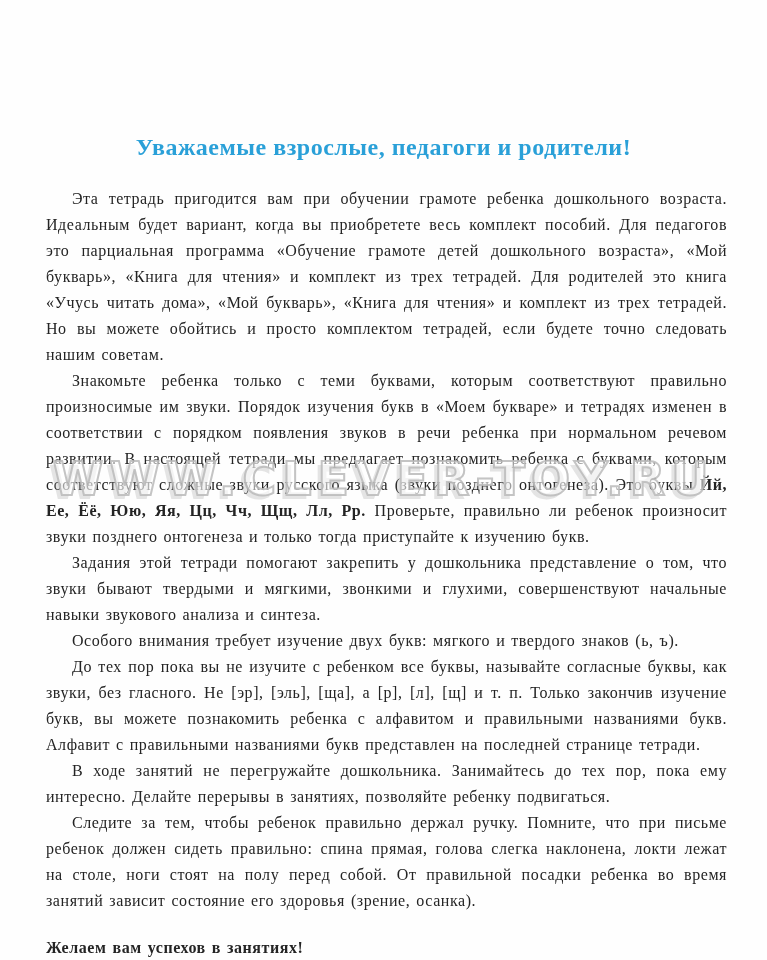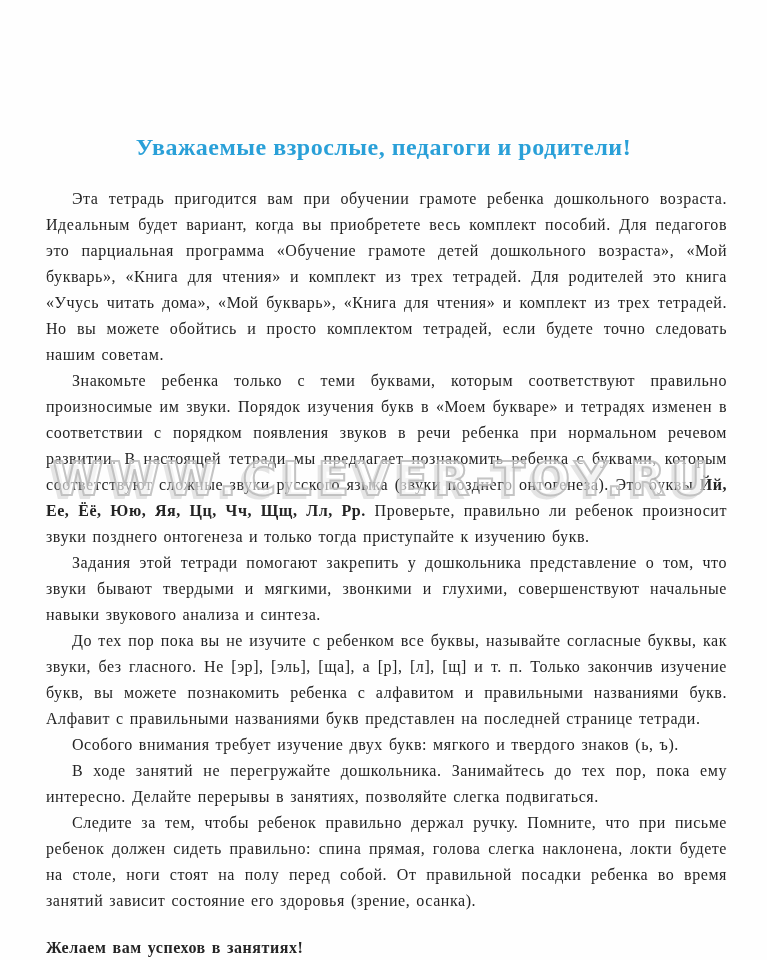--- a/index.html
+++ b/index.html
@@ -78,20 +78,20 @@
 
   <h1 class="title" style="color: rgb(42, 160, 216);">Уважаемые взрослые, педагоги и родители!</h1>
 
   <div class="watermark">WWW.CLEVER-TOY.RU</div>
 
   <div class="text-body" style="color: rgb(36, 36, 36);">
 
     <p class="para"><span>Эта тетрадь пригодится вам при обучении грамоте ребенка дошкольного возраста. Идеальным будет вариант, когда вы приобретете весь комплект пособий. Для педагогов это парциальная программа «Обучение грамоте детей дошкольного возраста», «Мой букварь», «Книга для чтения» и комплект из трех тетрадей. Для родителей это книга «Учусь читать дома», «Мой букварь», «Книга для чтения» и комплект из трех тетрадей. Но вы можете обойтись и просто комплектом тетрадей, если будете точно следовать нашим советам.</span></p>
       <p class="para"><span>Знакомьте ребенка только с теми буквами, которым соответствуют правильно произносимые им звуки. Порядок изучения букв в «Моем букваре» и тетрадях изменен в соответствии с порядком появления звуков в речи ребенка при нормальном речевом развитии. В настоящей тетради мы предлагает познакомить ребенка с буквами, которым соответствуют сложные звуки русского языка (звуки позднего онтогенеза). Это буквы </span><span class="bold">Йй, Ее, Ёё, Юю, Яя, Цц, Чч, Щщ, Лл, Рр.</span><span> Проверьте, правильно ли ребенок произносит звуки позднего онтогенеза и только тогда приступайте к изучению букв.</span></p>
       <p class="para"><span>Задания этой тетради помогают закрепить у дошкольника представление о том, что звуки бывают твердыми и мягкими, звонкими и глухими, совершенствуют начальные навыки звукового анализа и синтеза.</span></p>
+      <p class="para"><span>Особого внимания требует изучение двух букв: мягкого и твердого знаков (ь, ъ).</span></p>
       <p class="para"><span>До тех пор пока вы не изучите с ребенком все буквы, называйте согласные буквы, как звуки, без гласного. Не [эр], [эль], [ща], а [р], [л], [щ] и т. п. Только закончив изучение букв, вы можете познакомить ребенка с алфавитом и правильными названиями букв. Алфавит с правильными названиями букв представлен на последней странице тетради.</span></p>
-      <p class="para"><span>Особого внимания требует изучение двух букв: мягкого и твердого знаков (ь, ъ).</span></p>
-      <p class="para"><span>В ходе занятий не перегружайте дошкольника. Занимайтесь до тех пор, пока ему интересно. Делайте перерывы в занятиях, позволяйте слегка подвигаться.</span></p>
-      <p class="para"><span>Следите за тем, чтобы ребенок правильно держал ручку. Помните, что при письме ребенок должен сидеть правильно: спина прямая, голова слегка наклонена, локти будете на столе, ноги стоят на полу перед собой. От правильной посадки ребенка во время занятий зависит состояние его здоровья (зрение, осанка).</span></p>
+      <p class="para"><span>В ходе занятий не перегружайте дошкольника. Занимайтесь до тех пор, пока ему интересно. Делайте перерывы в занятиях, позволяйте ребенку подвигаться.</span></p>
+      <p class="para"><span>Следите за тем, чтобы ребенок правильно держал ручку. Помните, что при письме ребенок должен сидеть правильно: спина прямая, голова слегка наклонена, локти лежат на столе, ноги стоят на полу перед собой. От правильной посадки ребенка во время занятий зависит состояние его здоровья (зрение, осанка).</span></p>
       <p class="closing">Желаем вам успехов в занятиях!</p>
   </div>
 
 </div>
 
 </body></html>

